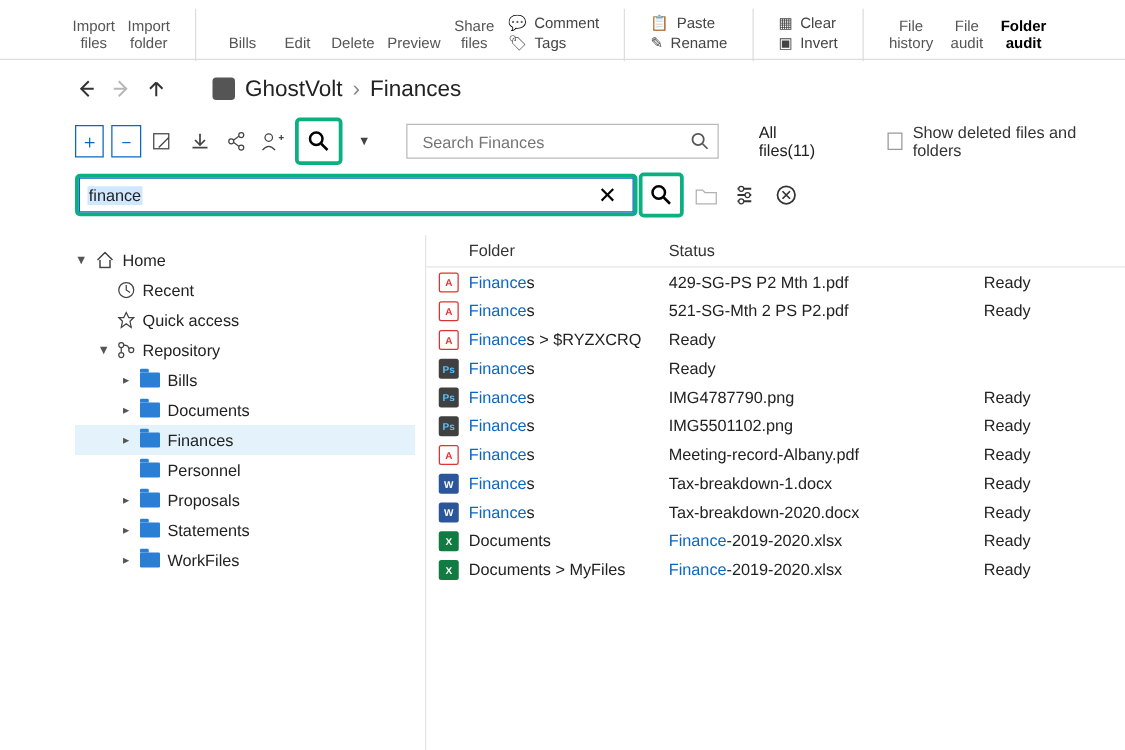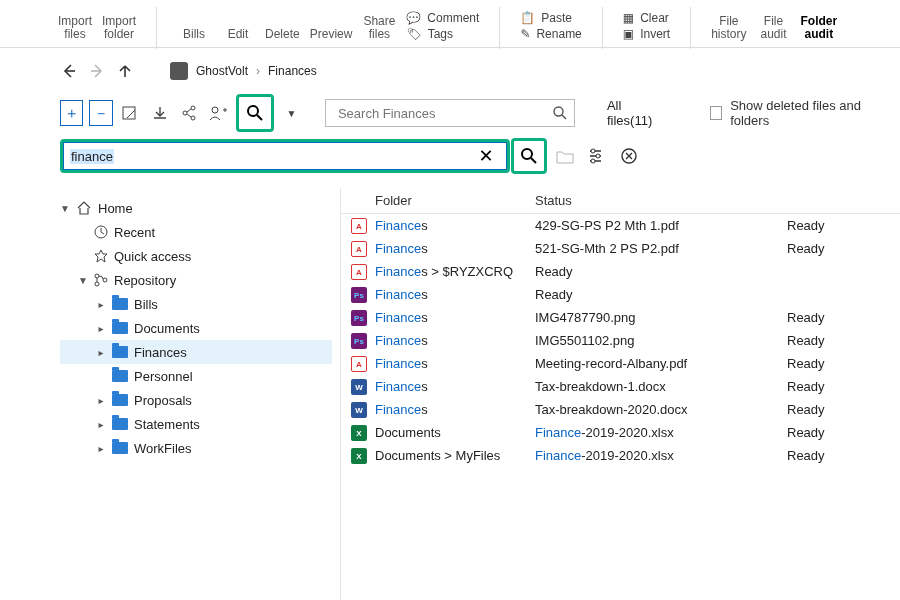--- a/index.html
+++ b/index.html
@@ -6,21 +6,21 @@
   body { margin:0; font-family: "Segoe UI", Arial, sans-serif; font-size:13px; color:#222; background:#fff; width:900px; height:600px; overflow:hidden; }
   .ribbon { display:flex; gap:20px; padding:15px 14px 6px 58px; border-bottom:1px solid #ddd; height:48px; align-items:flex-end;}
   .ribbon-group { display:flex; gap:10px; align-items:flex-end; }
   .ribbon-item { display:flex; flex-direction:column; align-items:center; justify-content:flex-end; color:#555; font-size:12px; line-height:1.1; text-align:center; min-width:34px; cursor:pointer; }
   .ribbon-item.bold { color:#000; font-weight:600;}
   .ribbon-sep { width:1px; height:42px; background:#ddd; align-self:center;}
   .ribbon-inline { display:flex; flex-direction:column; gap:2px; justify-content:center; }
   .ribbon-inline > div { display:flex; align-items:center; gap:6px; font-size:12px; color:#444; cursor:pointer;}
   .navrow { display:flex; align-items:center; gap:10px; padding:8px 16px 8px 60px; height:46px;}
   .navbtn { width:18px; height:18px; display:flex; align-items:center; justify-content:center; color:#333; cursor:pointer;}
-  .breadcrumb { display:flex; align-items:center; gap:8px; font-size:12px;}
+  .breadcrumb { display:flex; align-items:center; gap:8px; font-size:18px;}
   .breadcrumb .sep{ color:#888;}
   .toolbar { display:flex; align-items:center; gap:6px; padding:4px 16px 10px 60px; height:44px;}
   .sqbtn { width:26px; height:26px; border:1px solid #0b66c3; color:#0b66c3; display:flex; align-items:center; justify-content:center; cursor:pointer; font-size:15px; background:#fff;}
   .plainbtn { width:26px; height:26px; color:#444; display:flex; align-items:center; justify-content:center; cursor:pointer; font-size:15px;}
   .hlbox { border:3px solid #0bb080; border-radius:4px; padding:1px;}
   .searchbox { flex:0 0 250px; height:28px; border:1px solid #bbb; display:flex; align-items:center; padding:0 6px 0 10px; color:#888; margin-left:16px;}
   .searchbox input { border:none; outline:none; flex:1; font-size:13px; color:#3b82f6;}
   .allfiles { margin-left:26px; font-size:13px;}
   .showdel { display:flex; align-items:center; gap:8px; margin-left:40px; font-size:13px; color:#333;}
   .showdel .cb { width:14px; height:14px; border:1px solid #999;}
@@ -37,21 +37,21 @@
   .depth1{ padding-left:18px;} .depth2{ padding-left:36px;}
   .foldicon { width:16px; height:12px; background:#2a7fd4; position:relative; border-radius:1px;}
   .foldicon::before{content:""; position:absolute; top:-3px; left:0; width:7px; height:3px; background:#2a7fd4; border-radius:1px 1px 0 0;}
   .list { flex:1; border-left:1px solid #e5e5e5; }
   .list-head { display:flex; height:26px; align-items:center; border-bottom:1px solid #e5e5e5; font-size:13px; color:#333;}
   .col-icon{width:34px;padding-left:10px;} .col-folder{width:160px;} .col-file{width:252px;} .col-status{flex:1;}
   .list-row { display:flex; height:23px; align-items:center; font-size:13px;}
   .list-row .link{ color:#0b66c3; }
   .ficon{ width:16px; height:16px; border-radius:2px; display:inline-flex; align-items:center; justify-content:center; font-size:8px; font-weight:bold; color:#fff; font-family:Arial;}
   .ficon.pdf{ background:#fff; border:1px solid #d33; color:#d33;}
-  .ficon.ps{ background:#701a75; color:#5ac1ff;}
+  .ficon.ps{ background:#404040; color:#5ac1ff;}
   .ficon.doc{ background:#2b579a;}
   .ficon.xls{ background:#107c41;}
   svg{display:block;}
   .ghosticon{width:20px;height:20px;background:#444;display:inline-block;}
 </style>
 </head>
 <body>
 
 <div class="ribbon">
   <div class="ribbon-group">

